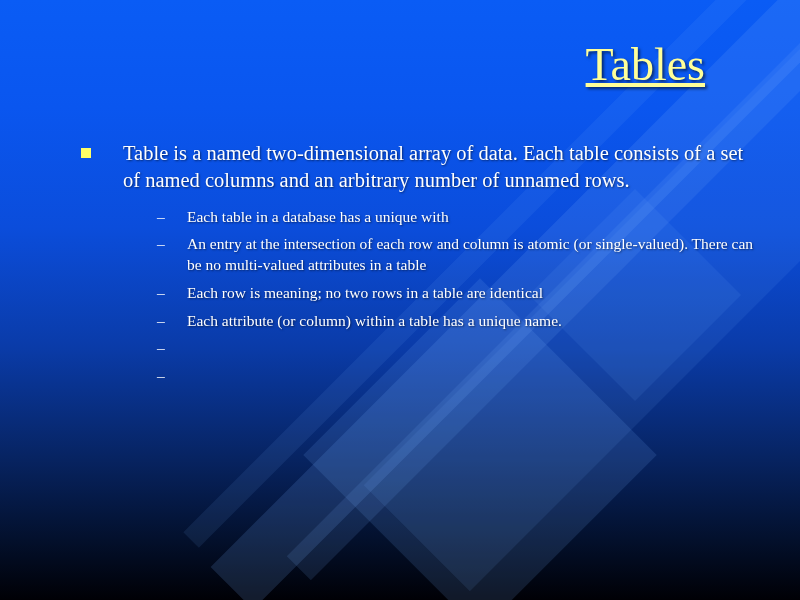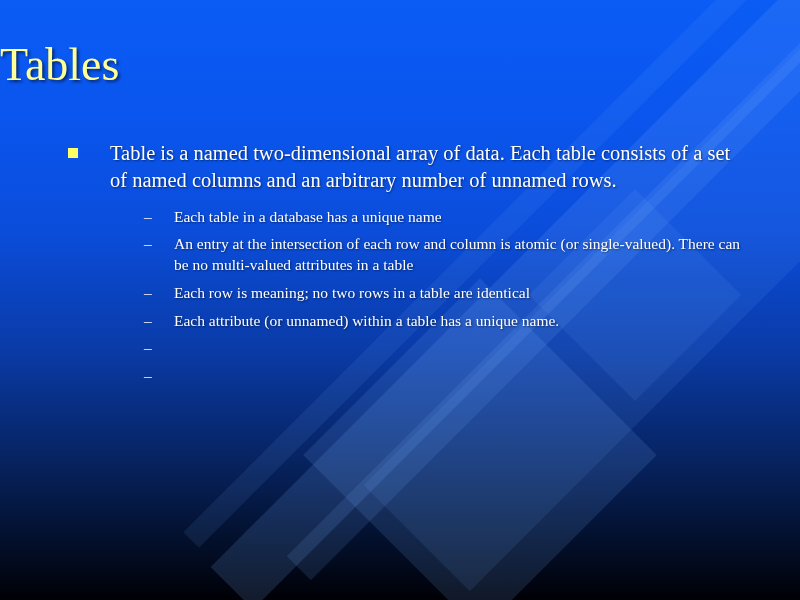--- a/index.html
+++ b/index.html
@@ -57,31 +57,32 @@
     background: rgba(120, 175, 255, 0.10);
     transform: rotate(45deg);
     pointer-events: none;
   }
 
   #title {
     position: absolute;
     left: 0;
     top: 40px;
     width: 705px;
-    text-align: left;
+    text-align: right;
     color: #FFFF99;
     font-size: 46px;
     line-height: 1.1;
     font-family: "Liberation Serif", serif;
     text-shadow: 2px 2px 3px rgba(0,0,0,0.55);
+    text-decoration: underline;
   }
 
   #content {
     position: absolute;
-    left: 52px;
+    left: 65px;
     top: 140px;
     width: 700px;
   }
 
   .lvl1 {
     position: relative;
     display: flex;
     align-items: flex-start;
     color: #FFFFFF;
     font-size: 20.5px;
@@ -146,36 +147,36 @@
     <div class="lvl1">
       <span class="bullet"></span>
       <span class="txt">Table is a named two-dimensional array of data. Each table consists of a set of named columns and an arbitrary number of unnamed rows.</span>
     </div>
 
 
     <div id="sub-list">
 
       <div class="lvl2">
         <span class="dash">–</span>
-        <span class="txt">Each table in a database has a unique name</span>
+        <span class="txt">Each table in a database has a unique with</span>
       </div>
 
       <div class="lvl2">
         <span class="dash">–</span>
         <span class="txt">An entry at the intersection of each row and column is atomic (or single-valued). There can be no multi-valued attributes in a table</span>
       </div>
 
       <div class="lvl2">
         <span class="dash">–</span>
         <span class="txt">Each row is meaning; no two rows in a table are identical</span>
       </div>
 
       <div class="lvl2">
         <span class="dash">–</span>
-        <span class="txt">Each attribute (or unnamed) within a table has a unique name.</span>
+        <span class="txt">Each attribute (or column) within a table has a unique name.</span>
       </div>
 
       <div class="lvl2">
         <span class="dash">–</span>
       </div>
 
       <div class="lvl2">
         <span class="dash">–</span>
       </div>
 

